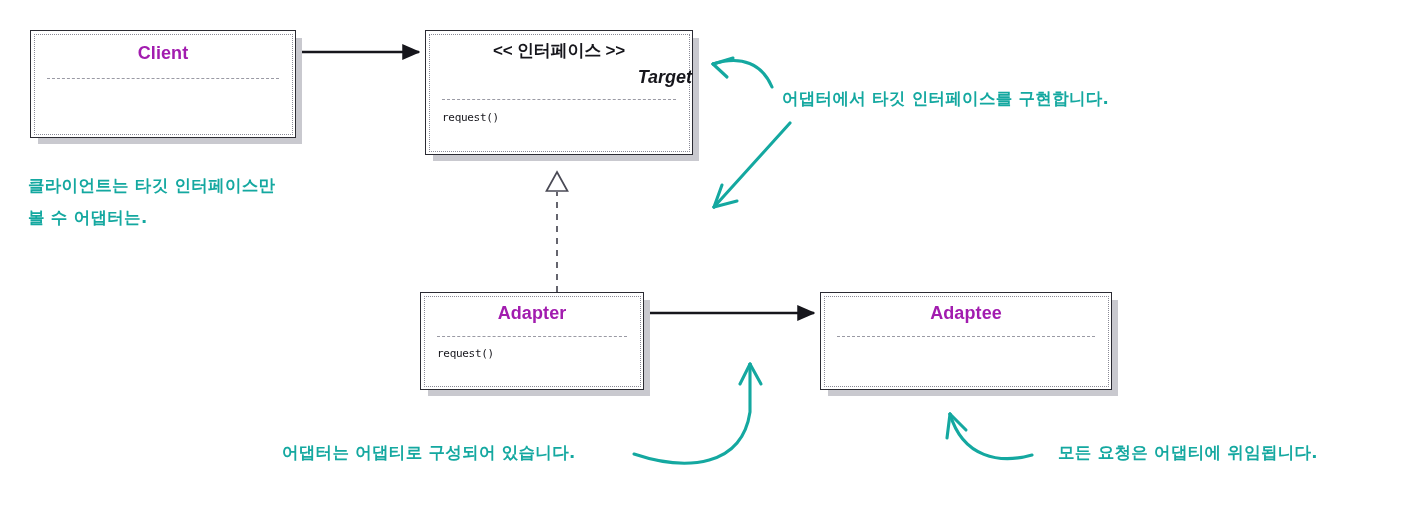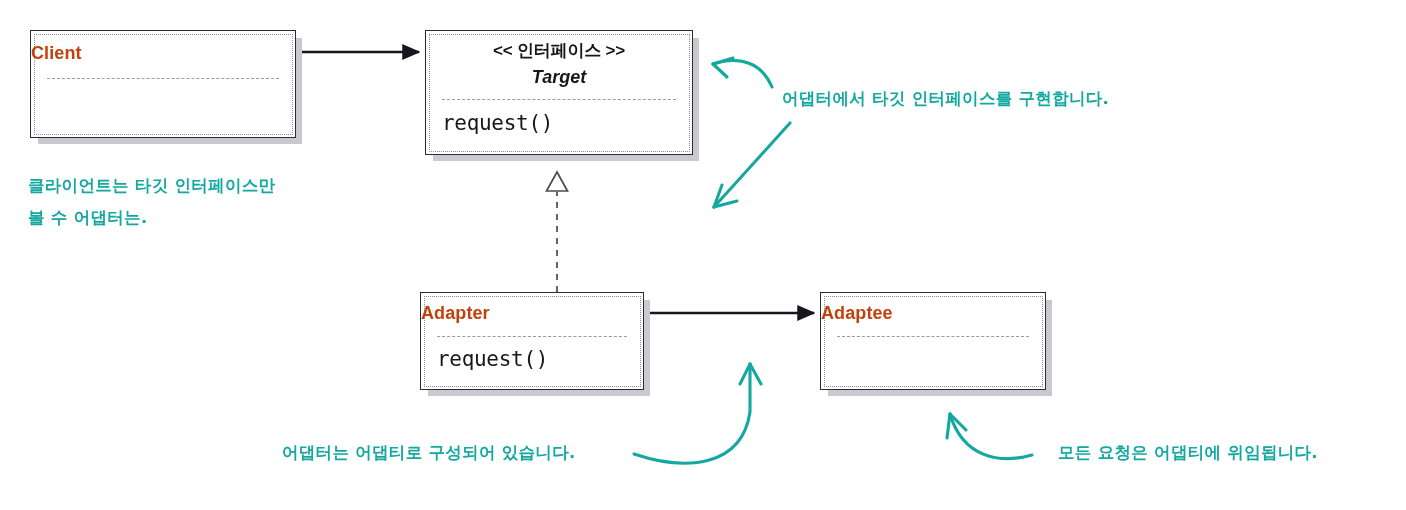--- a/index.html
+++ b/index.html
@@ -27,52 +27,52 @@
     box-shadow: 7px 7px 0 -1px #c9c9cf;
     z-index: 3;
   }
   .uml-box .inner-rule {
     position: absolute;
     left: 2.5px; right: 2.5px; top: 2.5px; bottom: 2.5px;
     border: 1px dotted #8a8a96;
     pointer-events: none;
   }
   .box-title {
-    text-align: left;
+    text-align: center;
     font-weight: bold;
     font-size: 18px;
-    color: #c2410c;
+    color: #a21caf;
     letter-spacing: 0.1px;
   }
   .box-stereotype {
     text-align: center;
     font-weight: bold;
     font-size: 17px;
     color: #16161c;
     letter-spacing: -0.2px;
   }
   .box-title-italic {
-    text-align: center;
+    text-align: right;
     font-weight: bold;
     font-style: italic;
     font-size: 18px;
     color: #16161c;
   }
   .divider {
     position: absolute;
     left: 16px;
     right: 16px;
     height: 0;
     border-top: 1px dashed #9a9aa4;
   }
   .member {
     position: absolute;
     left: 16px;
     font-family: "DejaVu Sans Mono", monospace;
-    font-size: 21px;
+    font-size: 11px;
     color: #16161c;
     letter-spacing: -0.3px;
   }
 
   
   .note {
     position: absolute;
     color: #14a8a0;
     font-family: "DejaVu Sans", sans-serif;
     font-weight: bold;
@@ -133,21 +133,21 @@
     <div class="member" style="top:80px;">request()</div>
   </div>
 
   <div class="uml-box" style="left:420px; top:292px; width:224px; height:98px;">
     <div class="inner-rule"></div>
     <div class="box-title" style="position:absolute; left:0; right:0; top:10px;">Adapter</div>
     <div class="divider" style="top:43px;"></div>
     <div class="member" style="top:54px;">request()</div>
   </div>
 
-  <div class="uml-box" style="left:820px; top:292px; width:226px; height:98px;padding-left:28px;">
+  <div class="uml-box" style="left:820px; top:292px; width:292px; height:98px;padding-left:28px;">
     <div class="inner-rule"></div>
     <div class="box-title" style="position:absolute; left:0; right:0; top:10px;">Adaptee</div>
     <div class="divider" style="top:43px;"></div>
   </div>
 
   <svg class="overlay top">
     <g fill="none" stroke="#14a8a0" stroke-width="3.1" stroke-linecap="round" stroke-linejoin="round">
 
       <g>
         <path d="M 772 87 C 762 64, 742 55, 713 64"></path>

